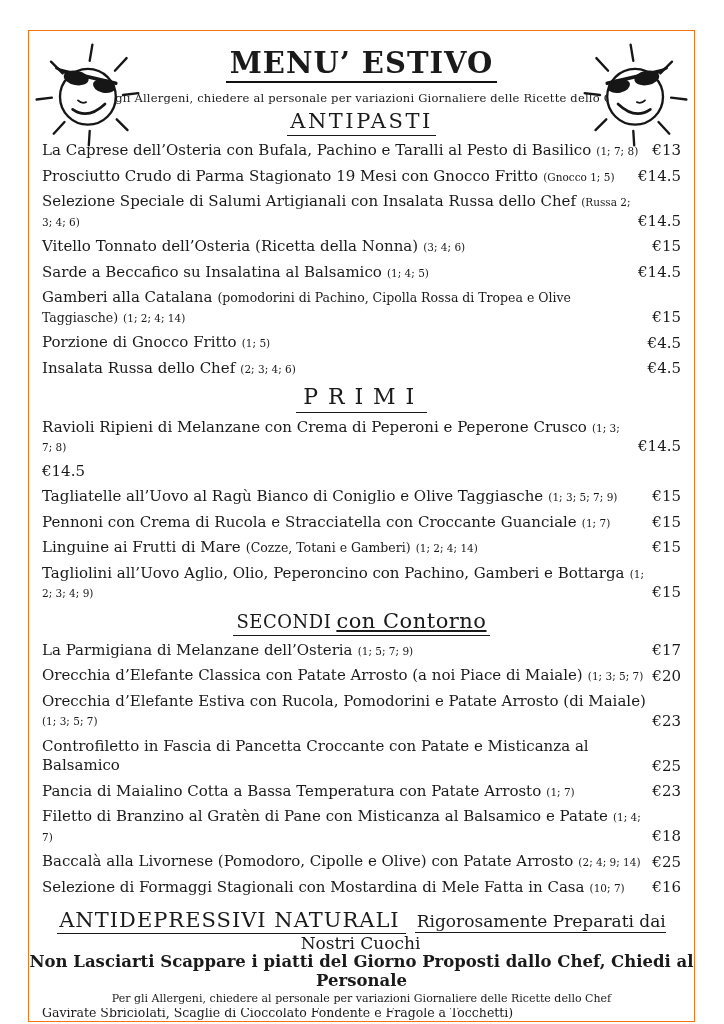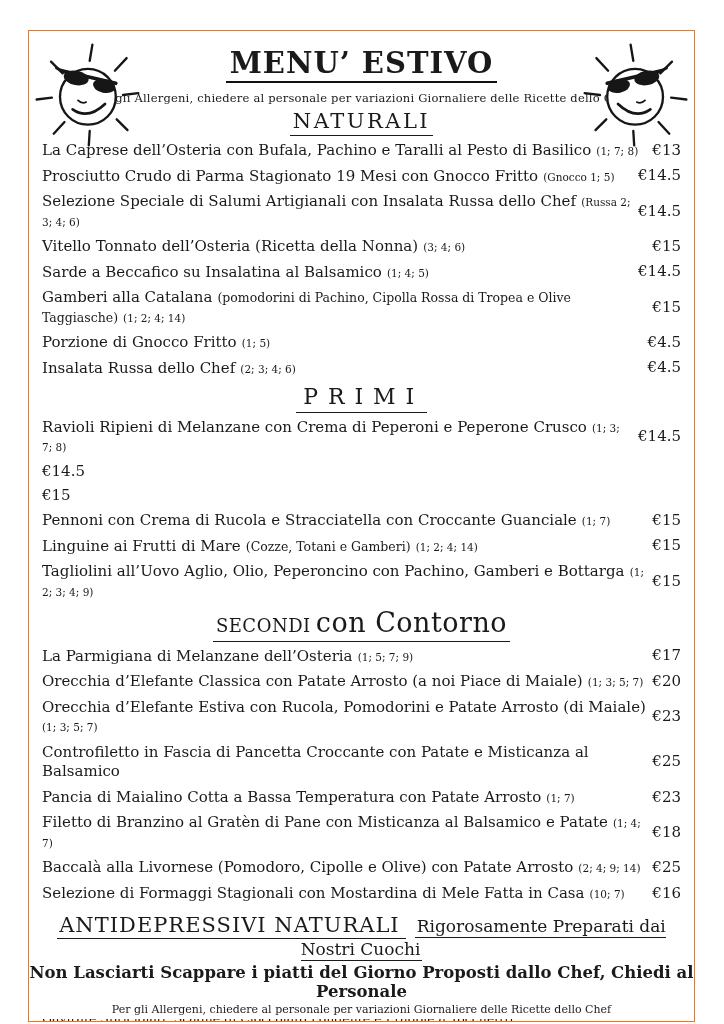--- a/index.html
+++ b/index.html
@@ -26,40 +26,40 @@
     border-bottom:2px solid #111;padding:0 4px 1px;
   }
   .head-sub{font-size:11.5px;margin:8px 0 0;letter-spacing:.2px;}
   
   .sec-head{text-align:center;margin:4px 0 1px;line-height:1.2;}
   .sec-head-inner{display:inline-block;border-bottom:1.5px solid #1a1a1a;padding:0 3px 1px;}
   .sec-title{letter-spacing:1.5px;}
   .sec-antipasti .sec-title{font-size:21px;letter-spacing:2.5px;}
   .sec-primi .sec-title{font-size:22px;letter-spacing:.45em;padding-left:.2em;}
   .sec-secondi .sec-title{font-size:18px;letter-spacing:.5px;}
-  .sec-secondi .sec-subtitle{font-size:27px;letter-spacing:.5px;}
+  .sec-secondi .sec-subtitle{font-size:21px;letter-spacing:.5px;text-decoration:underline;}
   .sec-dolci{margin-top:8px;margin-bottom:6px;}
   .sec-dolci .sec-head-inner{border-bottom:none;padding:0;}
   .sec-dolci .sec-title{
     font-size:21px;letter-spacing:1px;
     border-bottom:1.5px solid #1a1a1a;padding:0 6px 1px 2px;
   }
   .sec-dolci .sec-subtitle{
     font-size:17px;border-bottom:1.5px solid #1a1a1a;
     padding:0 2px 1px;margin-left:4px;
   }
   
-  .item-row{display:flex;align-items:center;padding:3px 0;line-height:1.22;}
+  .item-row{display:flex;align-items:flex-end;padding:3px 0;line-height:1.22;}
   .item-text{flex:1;padding-right:5px;}
   .item-name{font-size:15px;}
   .item-desc{font-size:12.5px;}
   .item-allergens{font-size:10.5px;}
   .item-price{font-size:15px;white-space:nowrap;}
   
-  .menu-footer{position:absolute;left:0;right:0;bottom:2px;background:#fff;text-align:center;}
+  .menu-footer{position:absolute;left:0;right:0;bottom:13px;background:#fff;text-align:center;}
   .footer-bold{font-size:16.5px;font-weight:bold;margin:0;}
   .footer-small{font-size:11px;margin:2px 0 3px;}
 </style>
 </head>
 <body>
 
 <div class="frame">
 
   <span class="sun sun-left">
     <svg viewBox="0 0 120 120" width="108" height="112" aria-hidden="true">
@@ -105,21 +105,21 @@
     </svg>
   </span>
 
   <header class="head-center">
     <h1 class="page-title">MENU’ ESTIVO</h1>
     <p class="head-sub">Per gli Allergeni, chiedere al personale per variazioni Giornaliere delle Ricette dello Chef</p>
   </header>
 
   <main id="sections">
       <section class="sec sec-antipasti">
-        <div class="sec-head"><span class="sec-head-inner"><span class="sec-title">NATURALI</span></span></div>
+        <div class="sec-head"><span class="sec-head-inner"><span class="sec-title">ANTIPASTI</span></span></div>
         <div class="item-row">
           <div class="item-text"><span class="item-name">La Caprese dell’Osteria con Bufala, Pachino e Taralli al Pesto di Basilico</span> <span class="item-allergens">(1; 7; 8)</span></div>
           <div class="item-price">€13</div>
         </div>
         <div class="item-row">
           <div class="item-text"><span class="item-name">Prosciutto Crudo di Parma Stagionato 19 Mesi con Gnocco Fritto</span> <span class="item-allergens">(Gnocco 1; 5)</span></div>
           <div class="item-price">€14.5</div>
         </div>
         <div class="item-row">
           <div class="item-text"><span class="item-name">Selezione Speciale di Salumi Artigianali con Insalata Russa dello Chef</span> <span class="item-allergens">(Russa 2; 3; 4; 6)</span></div>
@@ -149,20 +149,21 @@
       <section class="sec sec-primi">
         <div class="sec-head"><span class="sec-head-inner"><span class="sec-title">PRIMI</span></span></div>
         <div class="item-row">
           <div class="item-text"><span class="item-name">Ravioli Ripieni di Melanzane con Crema di Peperoni e Peperone Crusco</span> <span class="item-allergens">(1; 3; 7; 8)</span></div>
           <div class="item-price">€14.5</div>
         </div>
         <div class="item-row">
           <div class="item-price">€14.5</div>
         </div>
         <div class="item-row">
+          <div class="item-text"><span class="item-name">Tagliatelle all’Uovo al Ragù Bianco di Coniglio e Olive Taggiasche</span> <span class="item-allergens">(1; 3; 5; 7; 9)</span></div>
           <div class="item-price">€15</div>
         </div>
         <div class="item-row">
           <div class="item-text"><span class="item-name">Pennoni con Crema di Rucola e Stracciatella con Croccante Guanciale</span> <span class="item-allergens">(1; 7)</span></div>
           <div class="item-price">€15</div>
         </div>
         <div class="item-row">
           <div class="item-text"><span class="item-name">Linguine ai Frutti di Mare</span> <span class="item-desc">(Cozze, Totani e Gamberi)</span> <span class="item-allergens">(1; 2; 4; 14)</span></div>
           <div class="item-price">€15</div>
         </div>

